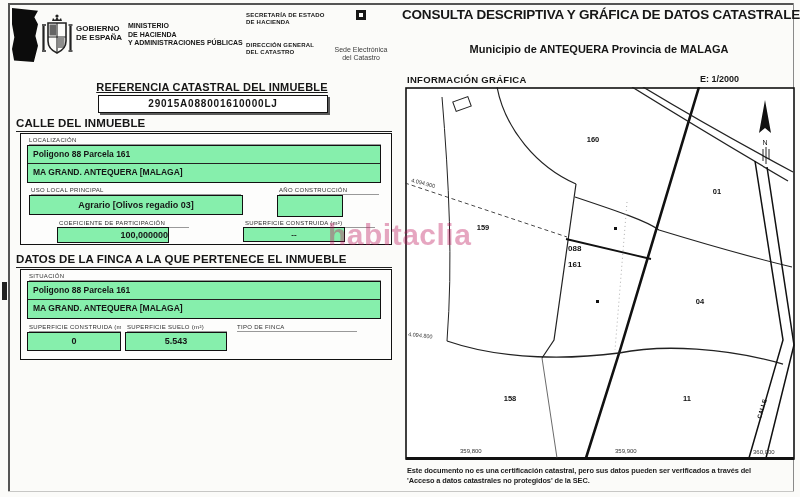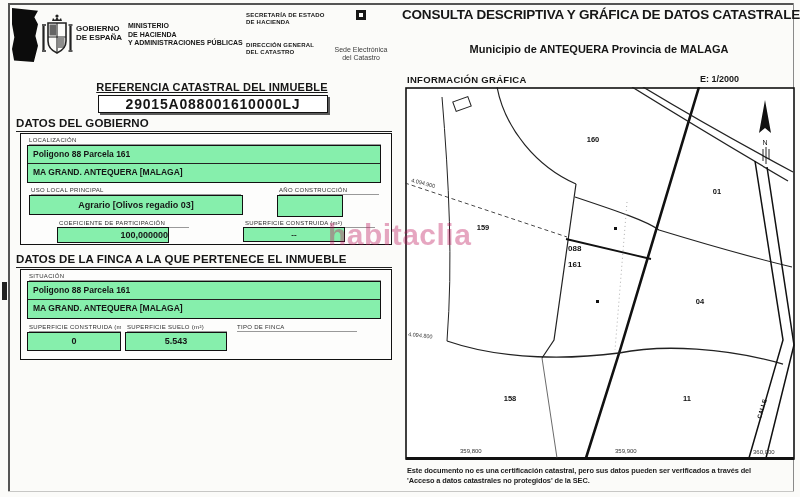--- a/index.html
+++ b/index.html
@@ -15,21 +15,21 @@
   .gob{left:76px;top:24px;font-size:8px;line-height:9px;}
   .min{left:128px;top:22px;font-size:7px;line-height:8.5px;}
   .sec{left:246px;top:12px;font-size:6px;line-height:7px;letter-spacing:.2px;}
   .dir{left:246px;top:42px;font-size:6px;line-height:7px;letter-spacing:.2px;}
   .sede-icon{position:absolute;left:356px;top:10px;width:10px;height:10px;background:#161616;}
   .sede-icon span{position:absolute;left:3px;top:3px;width:4px;height:4px;background:#fbfbf9;}
   .sede-text{position:absolute;left:326px;top:46px;width:70px;text-align:center;font-size:7px;line-height:8px;color:#3c3c3c;}
   
   .ref-label{position:absolute;left:86px;top:81px;width:252px;text-align:center;font-size:11px;font-weight:bold;text-decoration:underline;letter-spacing:.2px;}
   .ref-box{position:absolute;left:98px;top:95px;width:228px;height:16px;border:1.6px solid #111;box-shadow:2px 2px 0 #5a5a5a;
-    text-align:center;font-size:14px;font-weight:bold;letter-spacing:.8px;line-height:16px;background:#fff;}
+    text-align:center;font-size:10px;font-weight:bold;letter-spacing:.8px;line-height:16px;background:#fff;}
   
   .sec-h{position:absolute;font-size:11.5px;font-weight:bold;border-bottom:1.6px solid #222;padding-bottom:2px;letter-spacing:.1px;}
   .grp{position:absolute;border:1.8px solid #111;background:#fdfdfc;}
   .fld-label{position:absolute;font-size:6px;color:#2e2e2e;letter-spacing:.3px;border-bottom:.8px solid #999;padding-bottom:1px;white-space:nowrap;overflow:hidden;}
   .vbox{position:absolute;border:1.3px solid #111;background:#86efac;font-weight:bold;}
   .rows .row{height:17px;line-height:17.5px;font-size:8.5px;font-weight:bold;padding-left:5px;}
   .rows .row + .row{border-top:1px solid #222;}
   .cbox{text-align:center;}
   
   .title1,.title2{position:absolute;left:402px;width:394px;text-align:center;font-size:13.5px;font-weight:bold;letter-spacing:-.2px;white-space:nowrap;}
@@ -89,21 +89,21 @@
       </div>
     <div class="sede-text">
       <div>Sede Electrónica</div>
       <div>del Catastro</div>
     </div>
   </div>
 
   <div class="ref-label">REFERENCIA CATASTRAL DEL INMUEBLE</div>
   <div class="ref-box">29015A088001610000LJ</div>
 
-  <div class="sec-h" style="left:16px;top:117px;width:376px;">DATOS DEL GOBIERNO</div>
+  <div class="sec-h" style="left:16px;top:117px;width:376px;">CALLE DEL INMUEBLE</div>
 
   <div class="grp" style="left:20px;top:133px;width:370px;height:110px;">
     <div class="fld-label" style="left:8px;top:3px;width:352px;">LOCALIZACIÓN</div>
     <div class="vbox rows" style="left:6px;top:11px;width:352px;height:36px;">
       <div class="row">Poligono 88 Parcela 161</div>
       <div class="row">MA GRAND. ANTEQUERA [MALAGA]</div>
     </div>
 
     <div class="fld-label" style="left:10px;top:53px;width:210px;">USO LOCAL PRINCIPAL</div>
     <div class="vbox cbox" style="left:8px;top:61px;width:212px;height:18px;font-size:9px;line-height:18px;">Agrario [Olivos regadio 03]</div>

